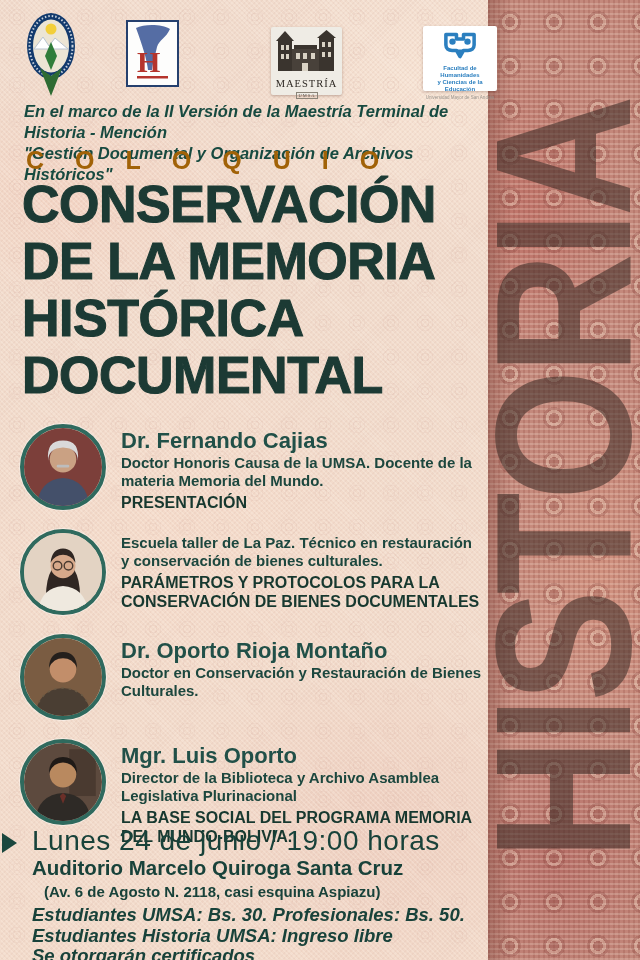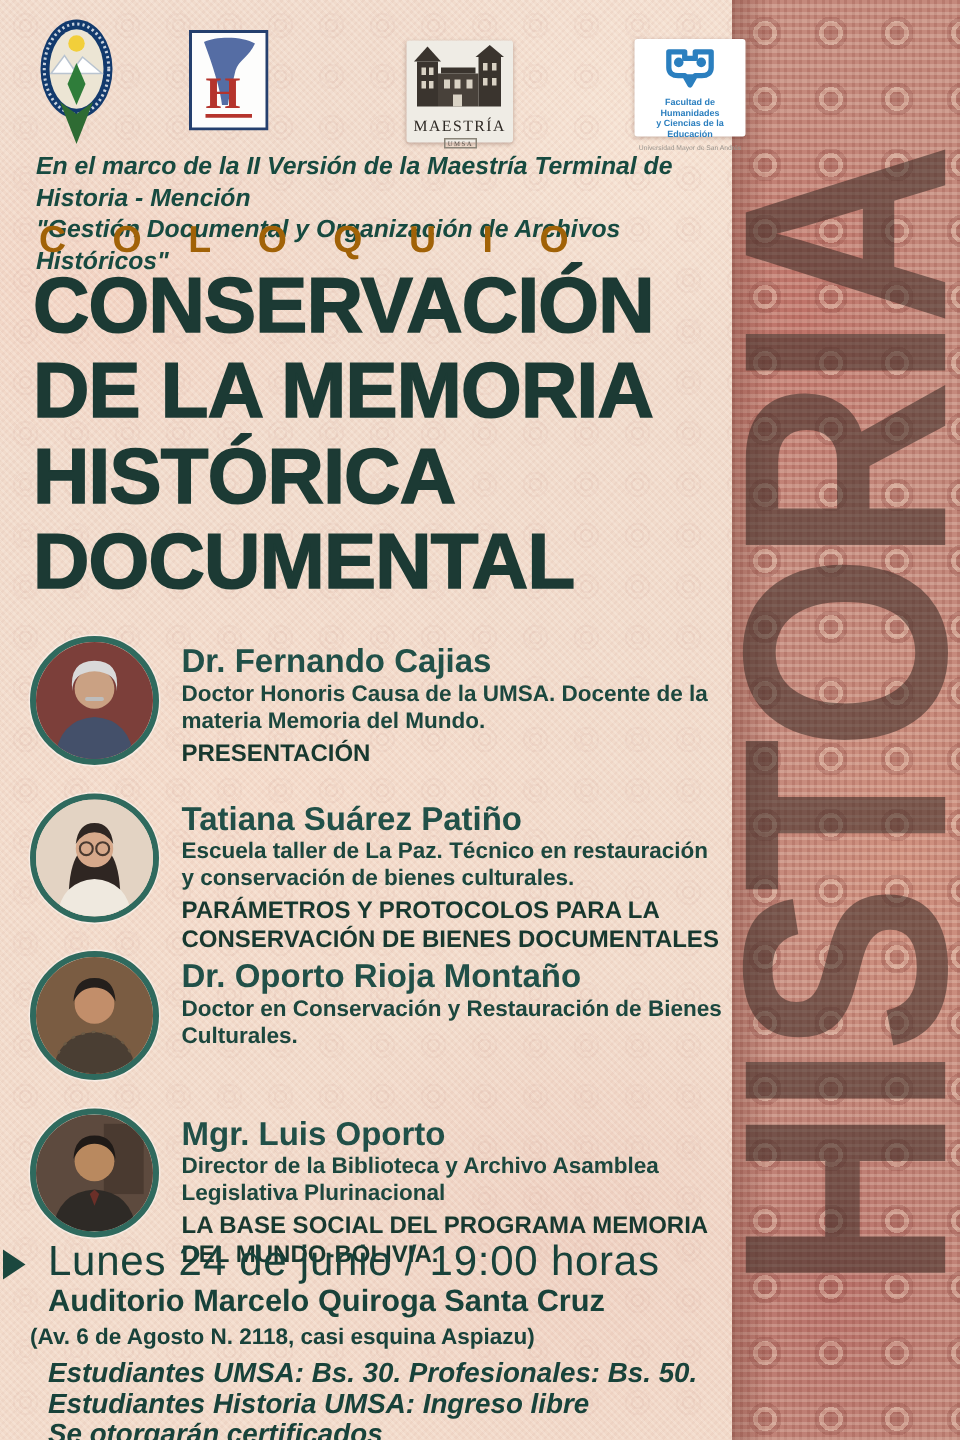--- a/index.html
+++ b/index.html
@@ -71,21 +71,21 @@
   .s-topic{font-size:16px;font-weight:700;color:#17382f;line-height:19px;margin-top:3px;}
 
   
   .footer{position:absolute;left:0;top:826px;width:500px;color:#18423a;}
   .date-row{position:relative;padding-left:32px;}
   .tri{position:absolute;left:2px;top:7px;width:0;height:0;
       border-top:10px solid transparent;border-bottom:10px solid transparent;
       border-left:15px solid #1b473e;}
   .f-date{font-size:28px;font-weight:400;line-height:30px;letter-spacing:0.5px;}
   .f-venue{padding-left:32px;font-size:20.5px;font-weight:700;line-height:24px;}
-  .f-addr{padding-left:20px;font-size:15px;font-weight:700;line-height:20px;margin-top:2px;}
+  .f-addr{padding-left:44px;font-size:15px;font-weight:700;line-height:20px;margin-top:2px;}
   .f-price{padding-left:32px;font-size:18.5px;font-weight:700;font-style:italic;line-height:20.5px;}
   .f-price.first{margin-top:3px;}
 </style>
 </head>
 <body>
 
 <div class="poster">
   <div class="bg"></div>
   <div class="overlay"></div>
   <div class="strip"></div>
@@ -192,21 +192,20 @@
             <rect width="100" height="100" fill="#e3d3c3"></rect>
             <path d="M28 95 Q26 40 50 38 Q74 40 72 95 Z" fill="#2f2622"></path>
             <path d="M18 100 Q22 70 50 68 Q78 70 82 100 Z" fill="#efe9df"></path>
             <circle cx="50" cy="42" r="16" fill="#d7a98b"></circle>
             <path d="M34 38 Q36 20 50 20 Q64 20 66 38 Q60 28 50 28 Q40 28 34 38 Z" fill="#2f2622"></path>
             <circle cx="43" cy="42" r="5.5" fill="none" stroke="#4a3a30" stroke-width="1.8"></circle>
             <circle cx="57" cy="42" r="5.5" fill="none" stroke="#4a3a30" stroke-width="1.8"></circle>
           </svg>
         </span>
         <div class="s-text">
-          <div class="s-name">Tatiana Suárez Patiño</div>
           <div class="s-bio">Escuela taller de La Paz. Técnico en restauración y conservación de bienes culturales.</div>
           <div class="s-topic">PARÁMETROS Y PROTOCOLOS PARA LA CONSERVACIÓN DE BIENES DOCUMENTALES</div>
         </div>
       </div>
 
       <div class="speaker">
         <span class="photo">
           <svg viewBox="0 0 100 100">
             <rect width="100" height="100" fill="#7a5c42"></rect>
             <path d="M14 100 Q18 66 50 64 Q82 66 86 100 Z" fill="#4a3e33"></path>

